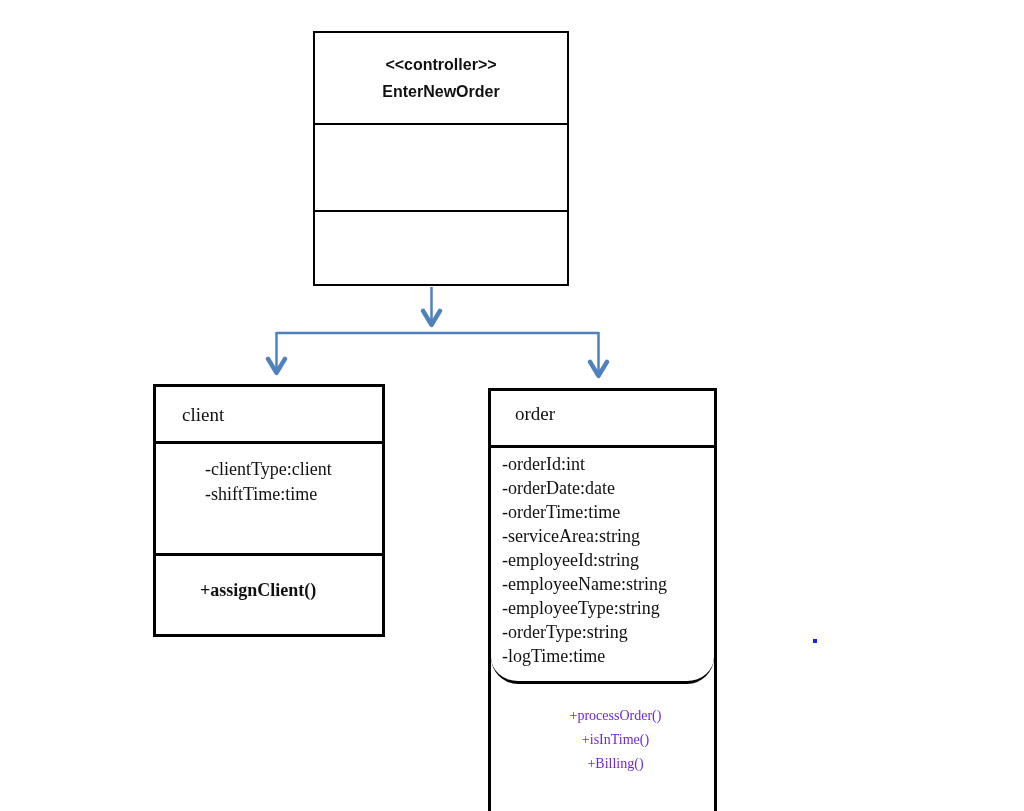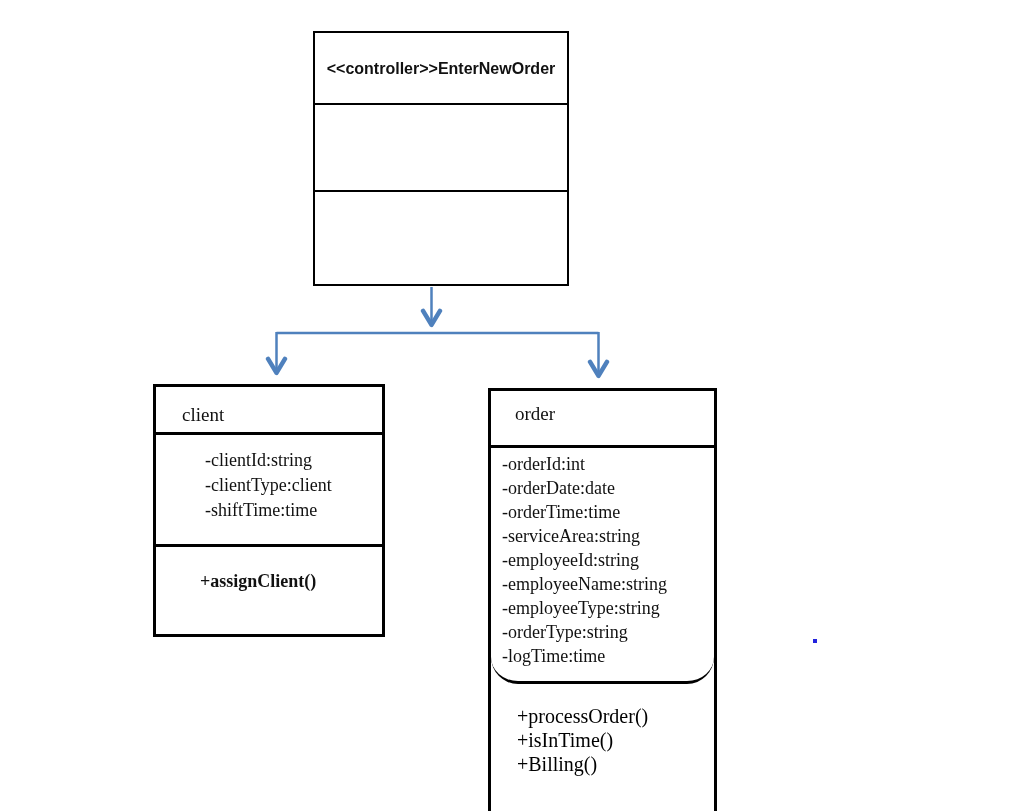--- a/index.html
+++ b/index.html
@@ -17,35 +17,35 @@
     background: #ffffff;
   }
   .comp { box-sizing: border-box; overflow: hidden; }
 
   
   #controller-box {
     left: 313px; top: 31px; width: 256px; height: 255px;
     border: 2px solid #000000;
   }
   #controller-box .comp1 {
-    height: 72px; border-bottom: 2px solid #000000;
-    display: flex; flex-direction: row; align-items: center; justify-content: center;
+    height: 92px; border-bottom: 2px solid #000000;
+    display: flex; flex-direction: column; align-items: center; justify-content: center;
     font-family: "Liberation Sans", sans-serif;
     font-weight: 700; font-size: 16px; line-height: 27px; color: #111111;
   }
   #controller-box .comp2 { height: 87px; border-bottom: 2px solid #000000; }
   #controller-box .comp3 { height: 78px; }
 
   
   #client-box {
     left: 153px; top: 384px; width: 232px; height: 253px;
     border: 3px solid #000000;
   }
   #client-box .comp1 {
-    height: 48px; border-bottom: 3px solid #000000;
+    height: 57px; border-bottom: 3px solid #000000;
     padding: 17px 0 0 26px;
     font-size: 19px; color: #111111;
   }
   #client-box .comp2 {
     height: 112px; border-bottom: 3px solid #000000;
     padding: 13px 0 0 49px;
     font-size: 18px; line-height: 25px; color: #111111;
   }
   #client-box .comp3 {
     height: 75px;
@@ -64,21 +64,21 @@
     font-size: 19px; color: #111111;
   }
   #order-box .comp2 {
     height: 236px; border-bottom: 3px solid #000000;
     padding: 4px 0 0 11px;
     font-size: 18px; line-height: 24px; color: #111111; border-radius: 27px;
   }
   #order-box .comp3 {
     height: 100px;
     padding: 20px 0 0 26px;
-    font-size: 20px; line-height: 24px; color: #000000;
+    font-size: 14px; line-height: 24px; color: #6d28d9; text-align: center;
   }
 
   .line { white-space: nowrap; }
 
   
   #connector-svg {
     position: absolute; left: 0; top: 0;
     width: 1024px; height: 811px;
     pointer-events: none;
   }
@@ -115,21 +115,20 @@
     </div>
     <div class="comp comp2"></div>
     <div class="comp comp3"></div>
   </div>
 
   <div class="uml-box" id="client-box">
     <div class="comp comp1">
       <div class="line">client</div>
     </div>
     <div class="comp comp2">
-      <div class="line">-clientId:string</div>
       <div class="line">-clientType:client</div>
       <div class="line">-shiftTime:time</div>
     </div>
     <div class="comp comp3">
       <div class="line">+assignClient()</div>
     </div>
   </div>
 
   <div class="uml-box" id="order-box">
     <div class="comp comp1">

